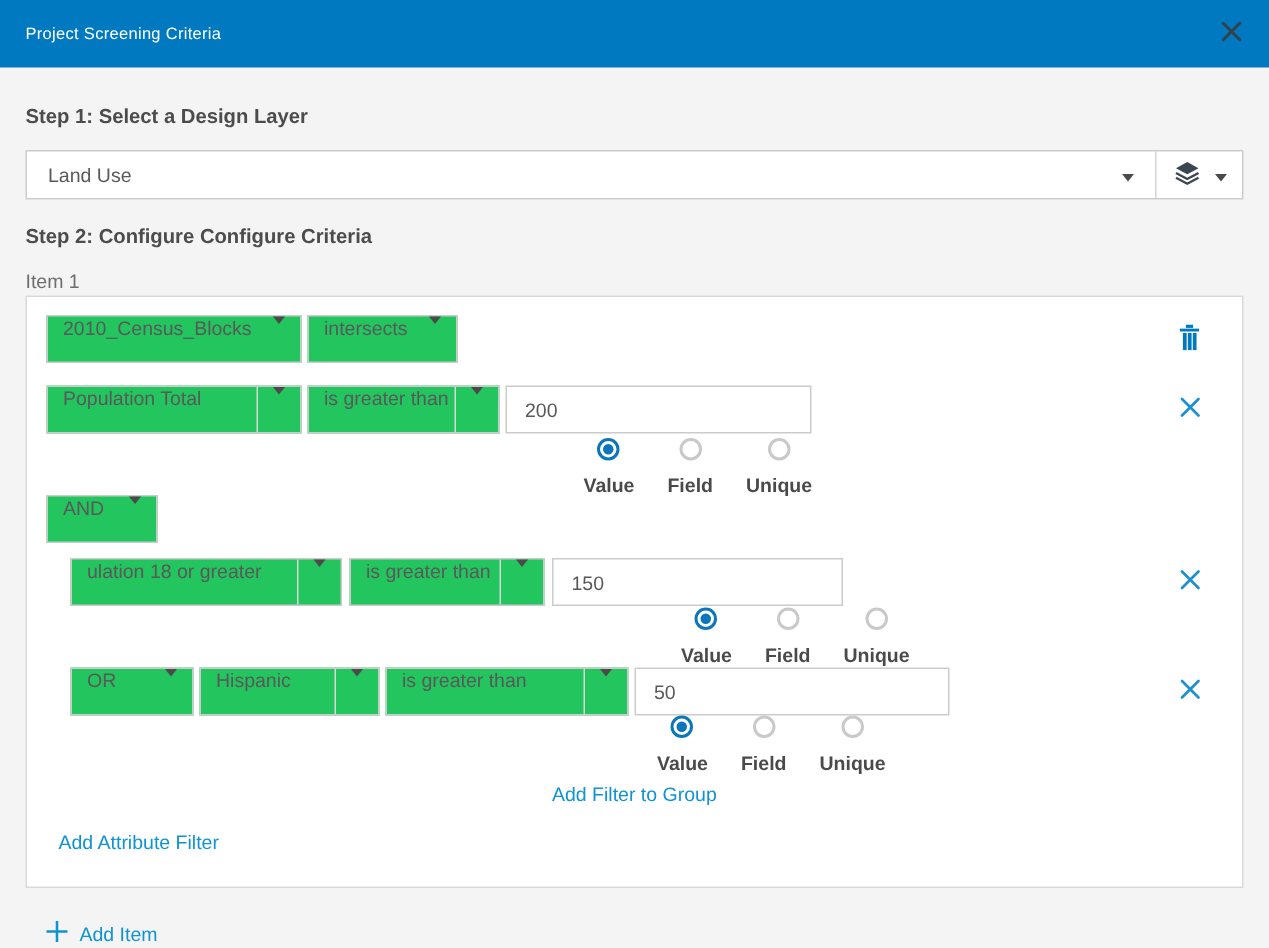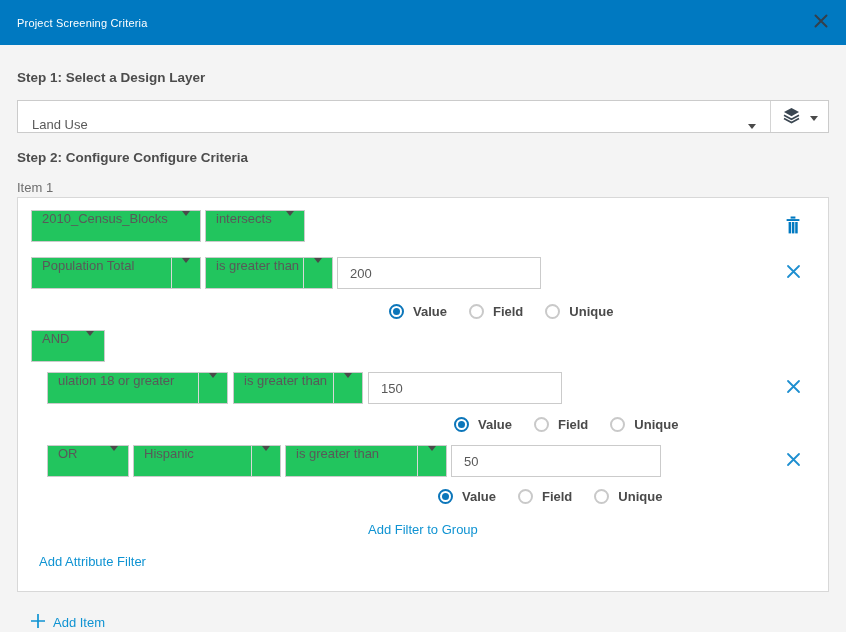--- a/index.html
+++ b/index.html
@@ -19,21 +19,21 @@
   .dlg-title { color:#ffffff; font-size:11px; font-weight:500; letter-spacing:.2px; }
   .dlg-close { background:none; border:none; cursor:pointer; display:flex; align-items:center; }
   
   .content { padding:25px 17px 0 17px; }
   .step-label { font-size:13.5px; font-weight:bold; color:#4c4c4c; }
   
   .layer-select {
     margin-top:15px; height:33px; background:#fff; border:1px solid #cbcbcb;
     display:flex; align-items:stretch;
   }
-  .ls-main { flex:1; display:flex; align-items:flex-end; padding:0 14px; cursor:pointer; }
+  .ls-main { flex:1; display:flex; align-items:center; padding:0 14px; cursor:pointer; }
   .ls-main .ls-txt { flex:1; color:#595959; }
   .ls-sep { width:1px; background:#d4d4d4; }
   .ls-btn { width:57px; display:flex; align-items:center; justify-content:center; gap:9px; cursor:pointer; }
   
   .step2-label { margin-top:17px; }
   .item-label { margin-top:15px; color:#6e6e6e; }
   .item-box {
     margin-top:2px; background:#fff; border:1px solid #d8d8d8;
     padding:12px 13px 6px 13px;
   }
@@ -46,37 +46,37 @@
   }
   .dd-txt { flex:1; padding:0 10px; color:#595959; white-space:nowrap; overflow:hidden; }
   .dd-sep { width:1px; align-self:stretch; background:#d8d8d8; }
   .dd-caret { padding:0 10px; display:flex; align-items:center; }
   .tri {
     width:0; height:0; display:inline-block;
     border-left:4.5px solid transparent; border-right:4.5px solid transparent;
     border-top:5.5px solid #4a4a4a;
   }
   .w170{width:170px} .w100{width:100px} .w128{width:128px} .w181{width:181px}
-  .w130{width:130px} .w148{width:148px} .w162{width:162px} .w74{width:74px} .w59{width:82px}
+  .w130{width:130px} .w148{width:120px} .w162{width:162px} .w74{width:74px} .w59{width:82px}
   .mg4{margin-left:4px} .mg5{margin-left:5px}
   .indent{margin-left:16px}
   
   .txt-input {
     height:32px; border:1px solid #cbcbcb; background:#fff; padding:0 12px;
     font-family:"Liberation Sans", sans-serif; font-size:13px; color:#595959; outline:none; flex:none;
   }
   .in204{width:204px} .in194{width:194px} .in210{width:210px}
   
   .row-action { margin-left:auto; margin-right:14px; background:none; border:none; cursor:pointer; display:flex; align-items:center; }
   
   .radio-row { display:flex; align-items:center; gap:22px; height:17px; }
   .rr1 { margin-top:14px; margin-left:358px; }
   .rr2 { margin-top:12px; margin-left:423px; }
   .rr3 { margin-top:11px; margin-left:407px; }
-  .radio-opt { display:flex; align-items:center; gap:9px; cursor:pointer; }
+  .radio-opt { display:flex; align-items:center; gap:9px; cursor:pointer;flex-direction:column; }
   .radio {
     width:15px; height:15px; border-radius:50%; border:2px solid #c9c9c9; background:#fff;
     display:flex; align-items:center; justify-content:center; flex:none;
   }
   .radio.checked { border-color:#0c76ba; }
   .radio-dot { width:7px; height:7px; border-radius:50%; background:#0c76ba; }
   .radio-label { font-weight:bold; color:#4a4a4a; }
   
   .lnk { color:#0f93d2; cursor:pointer; text-decoration:none; background:none; border:none; font-size:13px; font-family:"Liberation Sans", sans-serif; }
   .add-filter-group { margin-top:17px; margin-left:337px; display:inline-block; }

